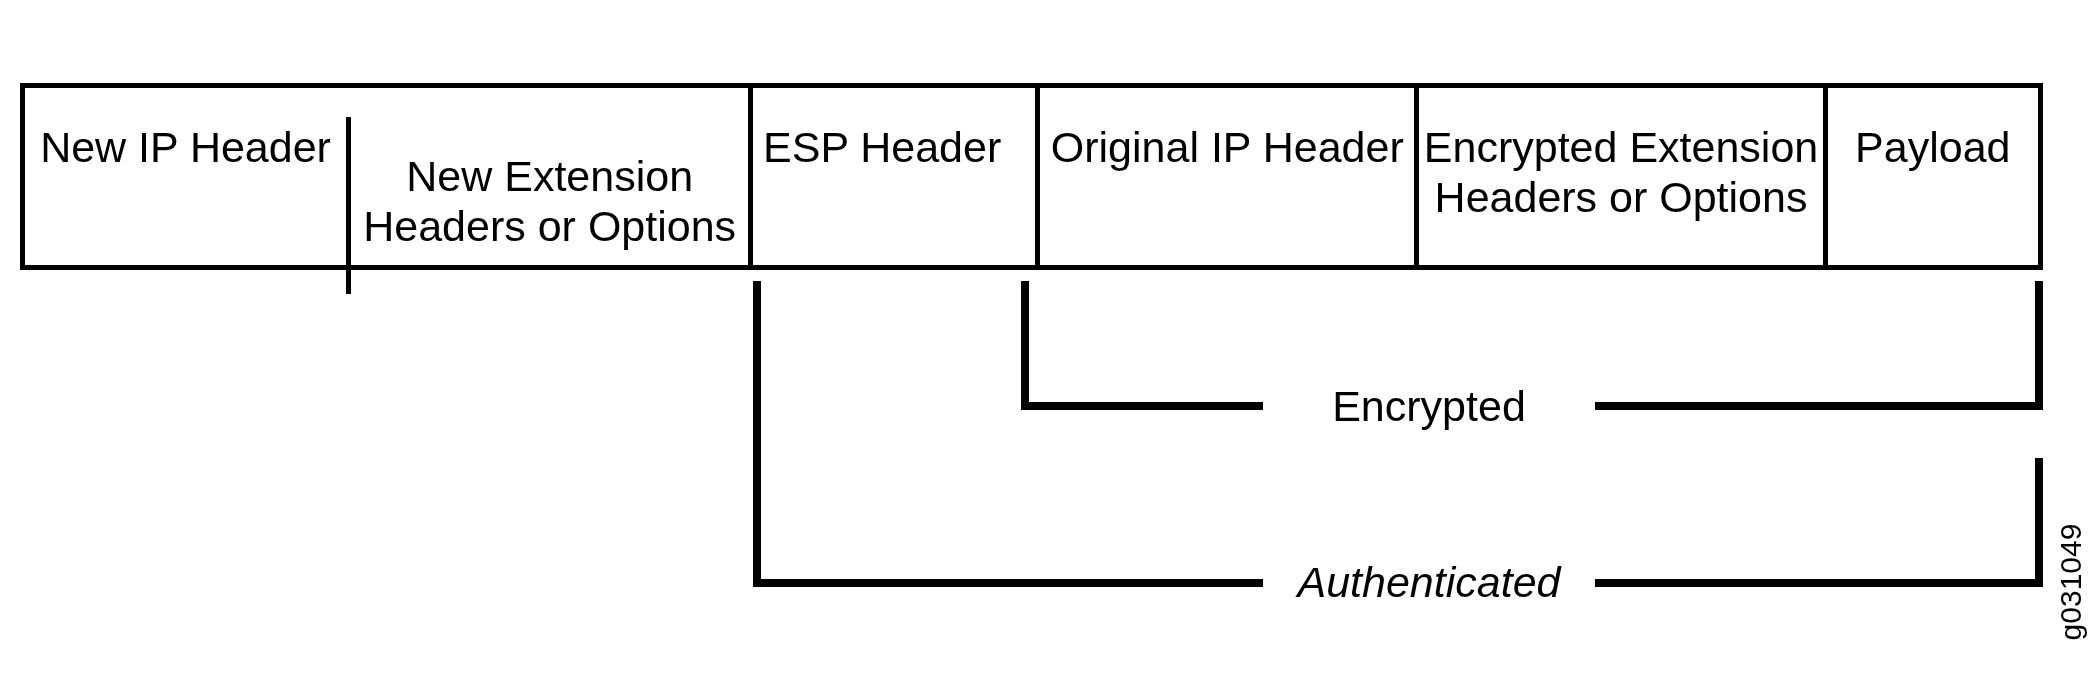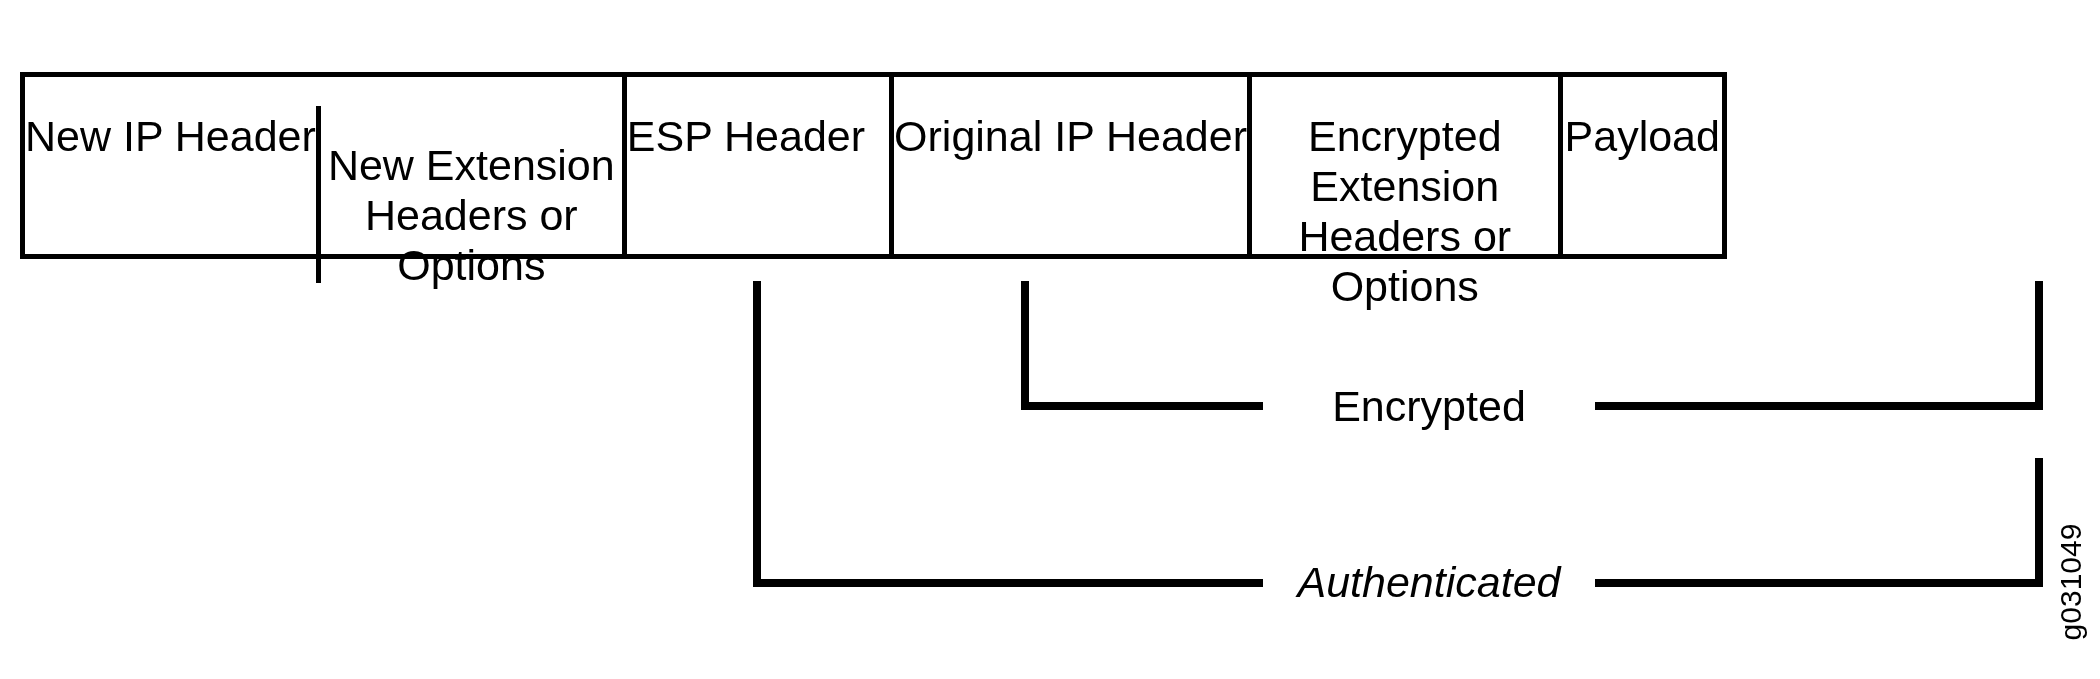--- a/index.html
+++ b/index.html
@@ -9,22 +9,22 @@
     height: 679px;
     background: #ffffff;
     font-family: "Liberation Sans", sans-serif;
     color: #000000;
     overflow: hidden;
   }
 
   
   .packet-table {
     position: absolute;
-    left: 20px; top: 72px;
-    width: 1707px; height: 187px;
+    left: 20px; top: 83px;
+    width: 2023px; height: 187px;
     border: 5px solid #000000;
     box-sizing: border-box;
     display: flex;
     background: #ffffff;
   }
   .cell {
     box-sizing: border-box;
     height: 100%;
     padding-top: 34px;
     text-align: center;

